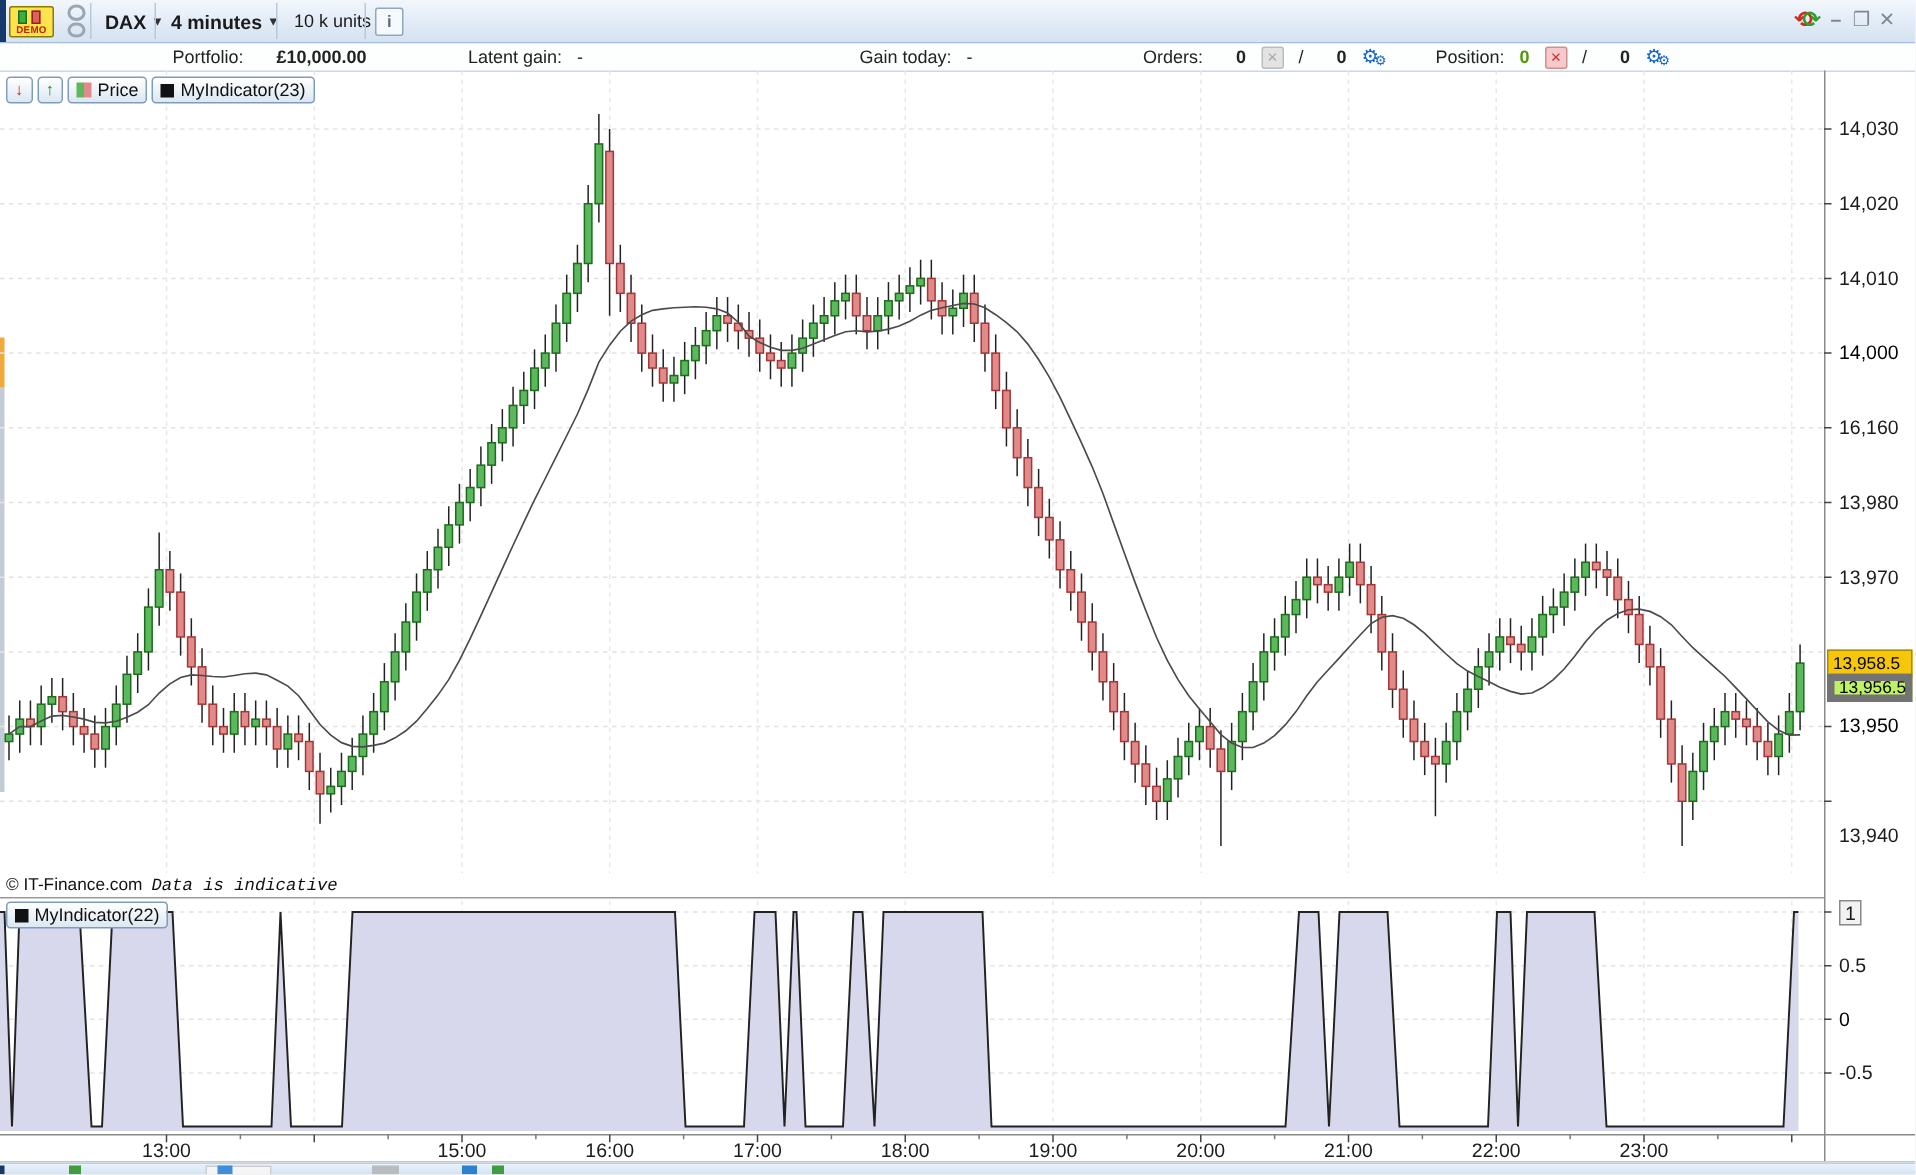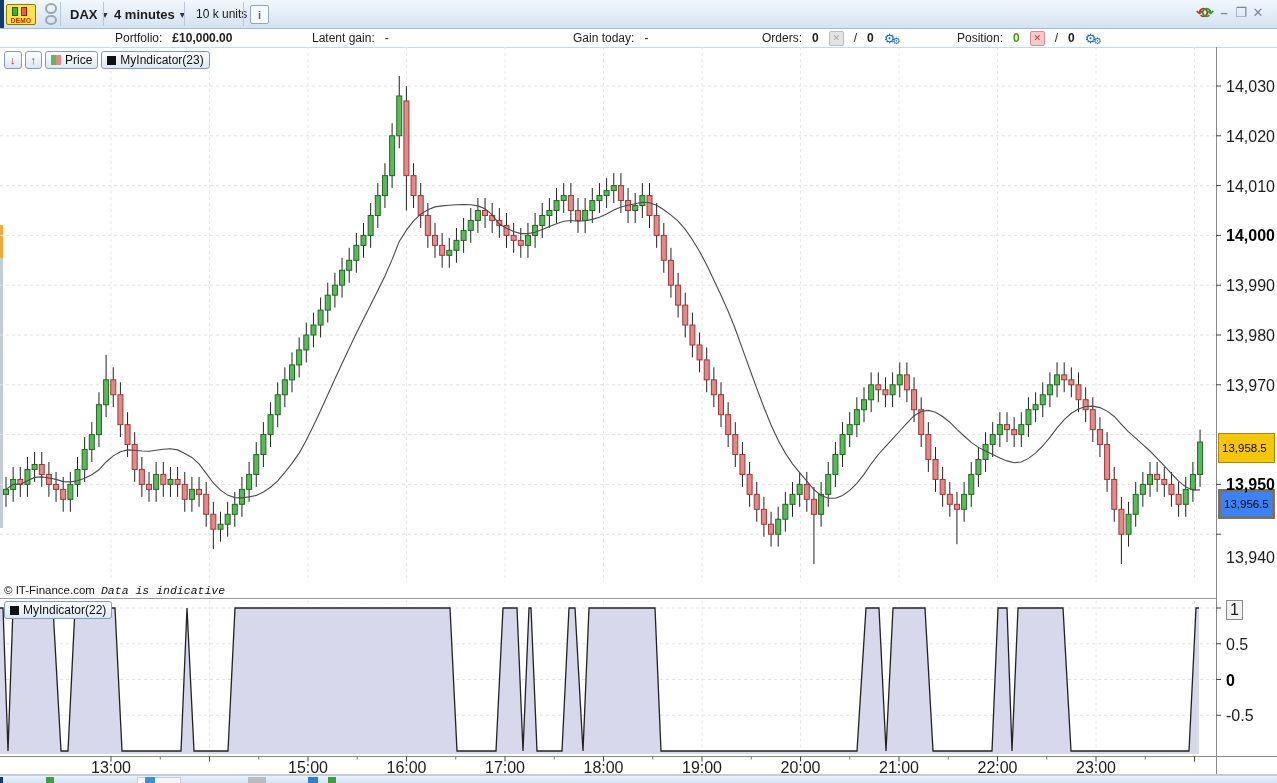--- a/index.html
+++ b/index.html
@@ -23,47 +23,47 @@
   .ring{width:8px;height:8px;border:2px solid #9aa6b2;border-radius:50%;}
   #info-btn{left:250px;top:5px;width:17px;height:17px;border:1px solid #8fa7c0;background:#f6fafd;
      border-radius:2px;color:#5a6a7a;font-size:11px;font-weight:700;display:flex;align-items:center;justify-content:center;}
   #refresh{left:1196px;top:4px;font-size:15px;font-weight:700;letter-spacing:-7px;}
   #refresh .r{color:#cf2b20;} #refresh .g{color:#2f9e2f;}
   .winctl{top:5px;color:#7d8894;font-size:13px;width:16px;text-align:center;font-weight:700;}
   
   #infobar{left:0;top:29px;width:1277px;height:18px;background:#fdfefe;border-bottom:1px solid #c9d8e8;
      font-size:12px;color:#222;}
   .ig{display:flex;align-items:center;gap:10px;top:1px;height:16px;}
-  .ival{font-weight:700;}
+  .ival{font-weight:700;margin-left:12px;}
   .sqicon{width:13px;height:13px;border-radius:2px;font-size:9px;line-height:13px;text-align:center;}
   .sq-gray{background:#e3e3e3;border:1px solid #bcbcbc;color:#a8a8a8;}
   .sq-red{background:#f6caca;border:1px solid #d08f8f;color:#cc3030;}
   .gears{color:#1668c9;font-size:13px;letter-spacing:-3px;}
   .gears .small{font-size:9px;vertical-align:-1px;}
   .pos-count{color:#4e9a06;font-weight:700;}
   
   #legend{left:4px;top:51px;display:flex;gap:3px;}
   .lbtn{height:16px;display:flex;align-items:center;gap:4px;padding:0 5px;border:1px solid #7f9db9;
     border-radius:3px;background:linear-gradient(#ffffff,#dbe7f2);font-size:12px;color:#111;}
   .lbtn .dn{color:#c42222;font-weight:700;font-size:11px;}
   .lbtn .up{color:#1f8d1f;font-weight:700;font-size:11px;}
   .picon{width:10px;height:10px;display:flex;}
   .picon i{flex:1;} .picon .gg{background:#5cb85c;} .picon .rr{background:#e08a8a;}
   .micon{width:9px;height:9px;background:#111;}
   
   #watermark{right:64px;top:52px;font-size:24px;color:#d9d9d9;font-weight:400;}
   #copyright{left:4px;top:584px;font-size:11.5px;color:#111;}
   #copyright .it{font-style:italic;margin-left:6px;font-family:Liberation Mono, monospace;}
   #ind-legend{left:4px;top:601px;}
-  .tag{left:1218px;width:57px;height:30px;font-size:11.5px;color:#000;display:flex;align-items:center;
+  .tag{left:1218px;width:57px;height:19px;font-size:11.5px;color:#000;display:flex;align-items:center;
        padding-left:3px;box-sizing:border-box;}
   #tag-main{top:433px;background:#f5c60a;border:1px solid #a98a00;}
-  #tag-prev{top:449px;background:#3b82f6;border:3px solid #737373;margin-top:40px;}
-  .axlab{position:absolute;font-size:16px;color:#1c1c1c;white-space:nowrap;}
-  .axlab.bold{font-weight:700;color:#000;}
+  #tag-prev{top:449px;background:#bef264;border:5px solid #737373;}
+  .axlab{position:absolute;font-size:13px;color:#1c1c1c;white-space:nowrap;}
+  .axlab.bold{font-weight:400;color:#000;}
   .axlab.boxed{border:1px solid #8a8a8a;background:#f2f2f2;padding:0 3px;}
   
   #sliver{left:0;top:775px;width:1277px;height:8px;background:linear-gradient(#eaf2fb,#cfe0f2);border-top:1px solid #c2cfdd;}
   .frag{position:absolute;top:1px;height:6px;}
   
   .ledge{left:0;width:3px;}
 </style>
 </head>
 <body>
 
@@ -592,21 +592,21 @@
   </div>
 
   <div id="tag-main" class="tag abs">13,958.5</div>
   <div id="tag-prev" class="tag abs">13,956.5</div>
 
   <div id="axis-layer" class="abs" style="left:0;top:0;width:1277px;height:783px;pointer-events:none;">
       <div class="axlab" style="left: 1226px; top: 78px;">14,030</div>
       <div class="axlab" style="left: 1226px; top: 127.8px;">14,020</div>
       <div class="axlab" style="left: 1226px; top: 177.6px;">14,010</div>
       <div class="axlab bold" style="left: 1226px; top: 227.4px;">14,000</div>
-      <div class="axlab" style="left: 1226px; top: 277.2px;">13,990</div>
+      <div class="axlab" style="left: 1226px; top: 277.2px;">16,160</div>
       <div class="axlab" style="left: 1226px; top: 327px;">13,980</div>
       <div class="axlab" style="left: 1226px; top: 376.8px;">13,970</div>
       <div class="axlab bold" style="left: 1226px; top: 476.4px;">13,950</div>
       <div class="axlab" style="left: 1226px; top: 549px;">13,940</div>
       <div class="axlab boxed" style="left: 1226px; top: 600px;">1</div>
       <div class="axlab" style="left: 1226px; top: 635.75px;">0.5</div>
       <div class="axlab bold " style="left: 1226px; top: 671.5px;">0</div>
       <div class="axlab" style="left: 1226px; top: 707.25px;">-0.5</div>
       <div class="axlab" style="left: 111px; top: 759px;;transform:translateX(-50%)">13:00</div>
       <div class="axlab" style="left: 209.5px; top: 785px;;transform:translateX(-50%)">14:00</div>

